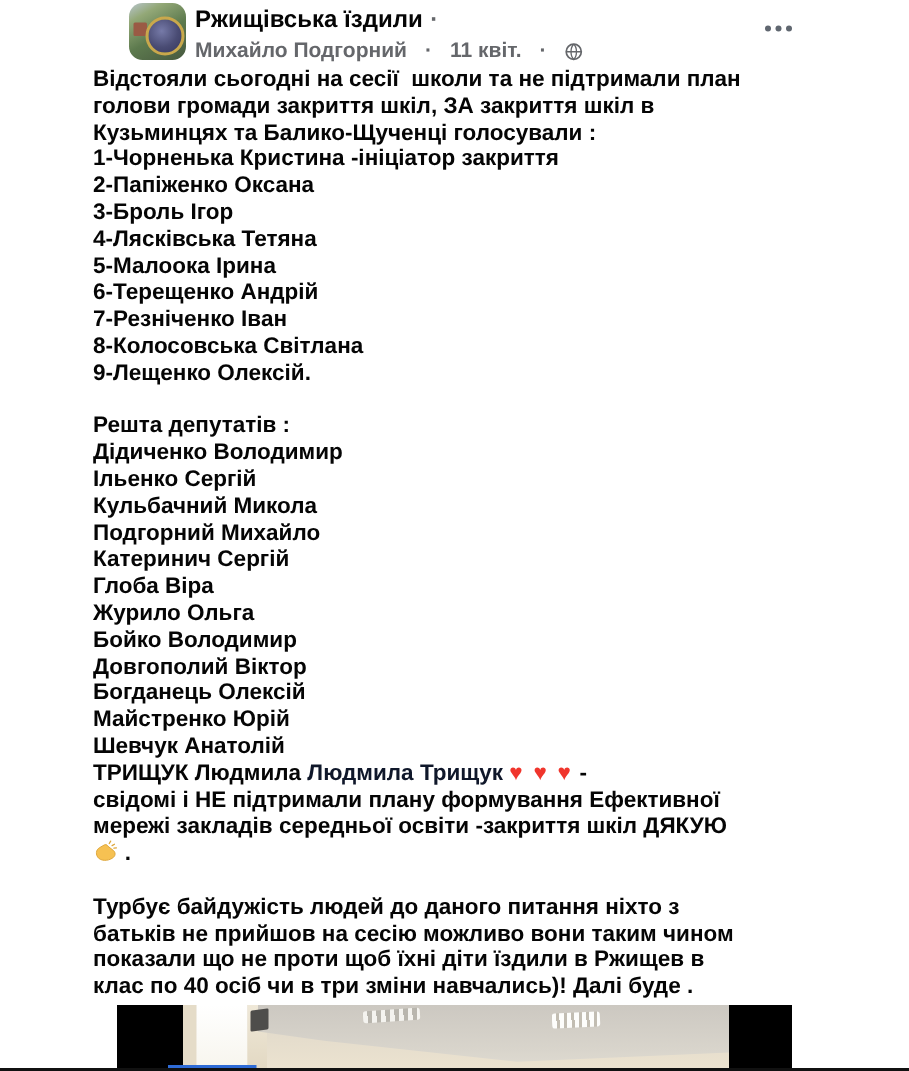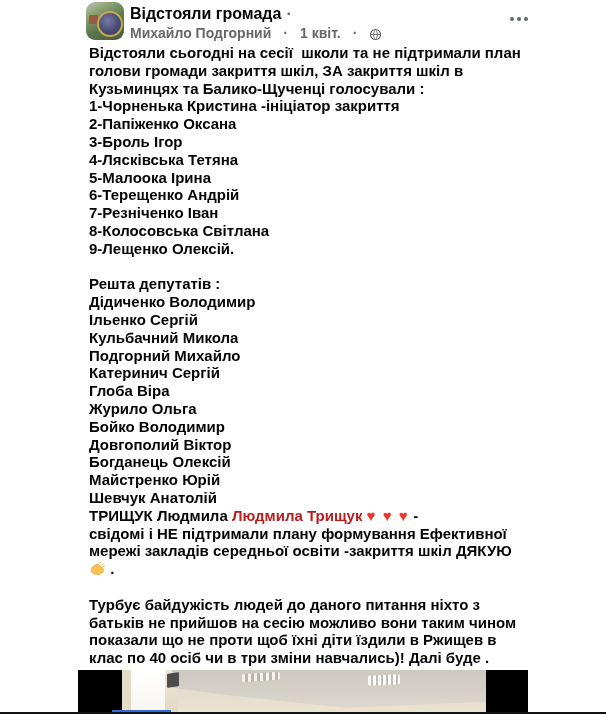--- a/index.html
+++ b/index.html
@@ -43,24 +43,24 @@
   .menu-btn {
     position:absolute; left:507px; top:12px; width:24px; height:14px;
     display:flex; gap:3px; align-items:center; justify-content:center;
     background:none; border:none; cursor:pointer;
   }
   .menu-btn .dot { width:4px; height:4px; border-radius:50%; background:#606770; }
   
   .post-body {
     position:absolute; left:62px; top:44px; width:472px;
     font-size:15px; font-weight:700; line-height:17.8px;
-    white-space:pre-wrap; color:#050505;margin-left:27px;
+    white-space:pre-wrap; color:#050505;
   }
   .body-line { min-height:17.8px; }
-  .inline-link { color:#b91c1c; text-decoration:none; cursor:pointer;text-align:center; }
+  .inline-link { color:#0f172a; text-decoration:none; cursor:pointer;text-align:center; }
   .hearts { color:#F0352C; letter-spacing:1.5px; }
   .clap svg { vertical-align:-2px; }
   
   .photo-strip {
     position:absolute; left:78px; top:670px; width:450px; height:44px;
     background:#000; overflow:hidden; cursor:pointer;
   }
   .ph-img { position:absolute; left:44px; top:0; width:364px; height:44px;
     background:linear-gradient(180deg,#ddd6c8 0%,#ece3d0 100%); }
   .ph-img > div { position:absolute; }
@@ -90,27 +90,27 @@
 
 <div class="screen">
 
   <div class="avatar">
     <div class="building"></div>
     <div class="emblem"></div>
   </div>
 
   <div class="header-text">
     <div class="title-line">
-      <a class="group-name">Відстояли громада</a>
+      <a class="group-name">Ржищівська їздили</a>
       <span class="sep">·</span>
     </div>
     <div class="sub-line">
       <a>Михайло Подгорний</a>
       <span class="sep">·</span>
-      <a>1 квіт.</a>
+      <a>11 квіт.</a>
       <span class="sep">·</span>
       <span class="globe">
         <svg viewBox="0 0 16 16" width="13" height="13">
           <circle cx="8" cy="8" r="6.2" fill="none" stroke="#65676B" stroke-width="1.4"></circle>
           <path d="M1.8 8 H14.2 M8 1.8 C5 4.5 5 11.5 8 14.2 C11 11.5 11 4.5 8 1.8" fill="none" stroke="#65676B" stroke-width="1.1"></path>
         </svg>
       </span>
     </div>
   </div>
 

